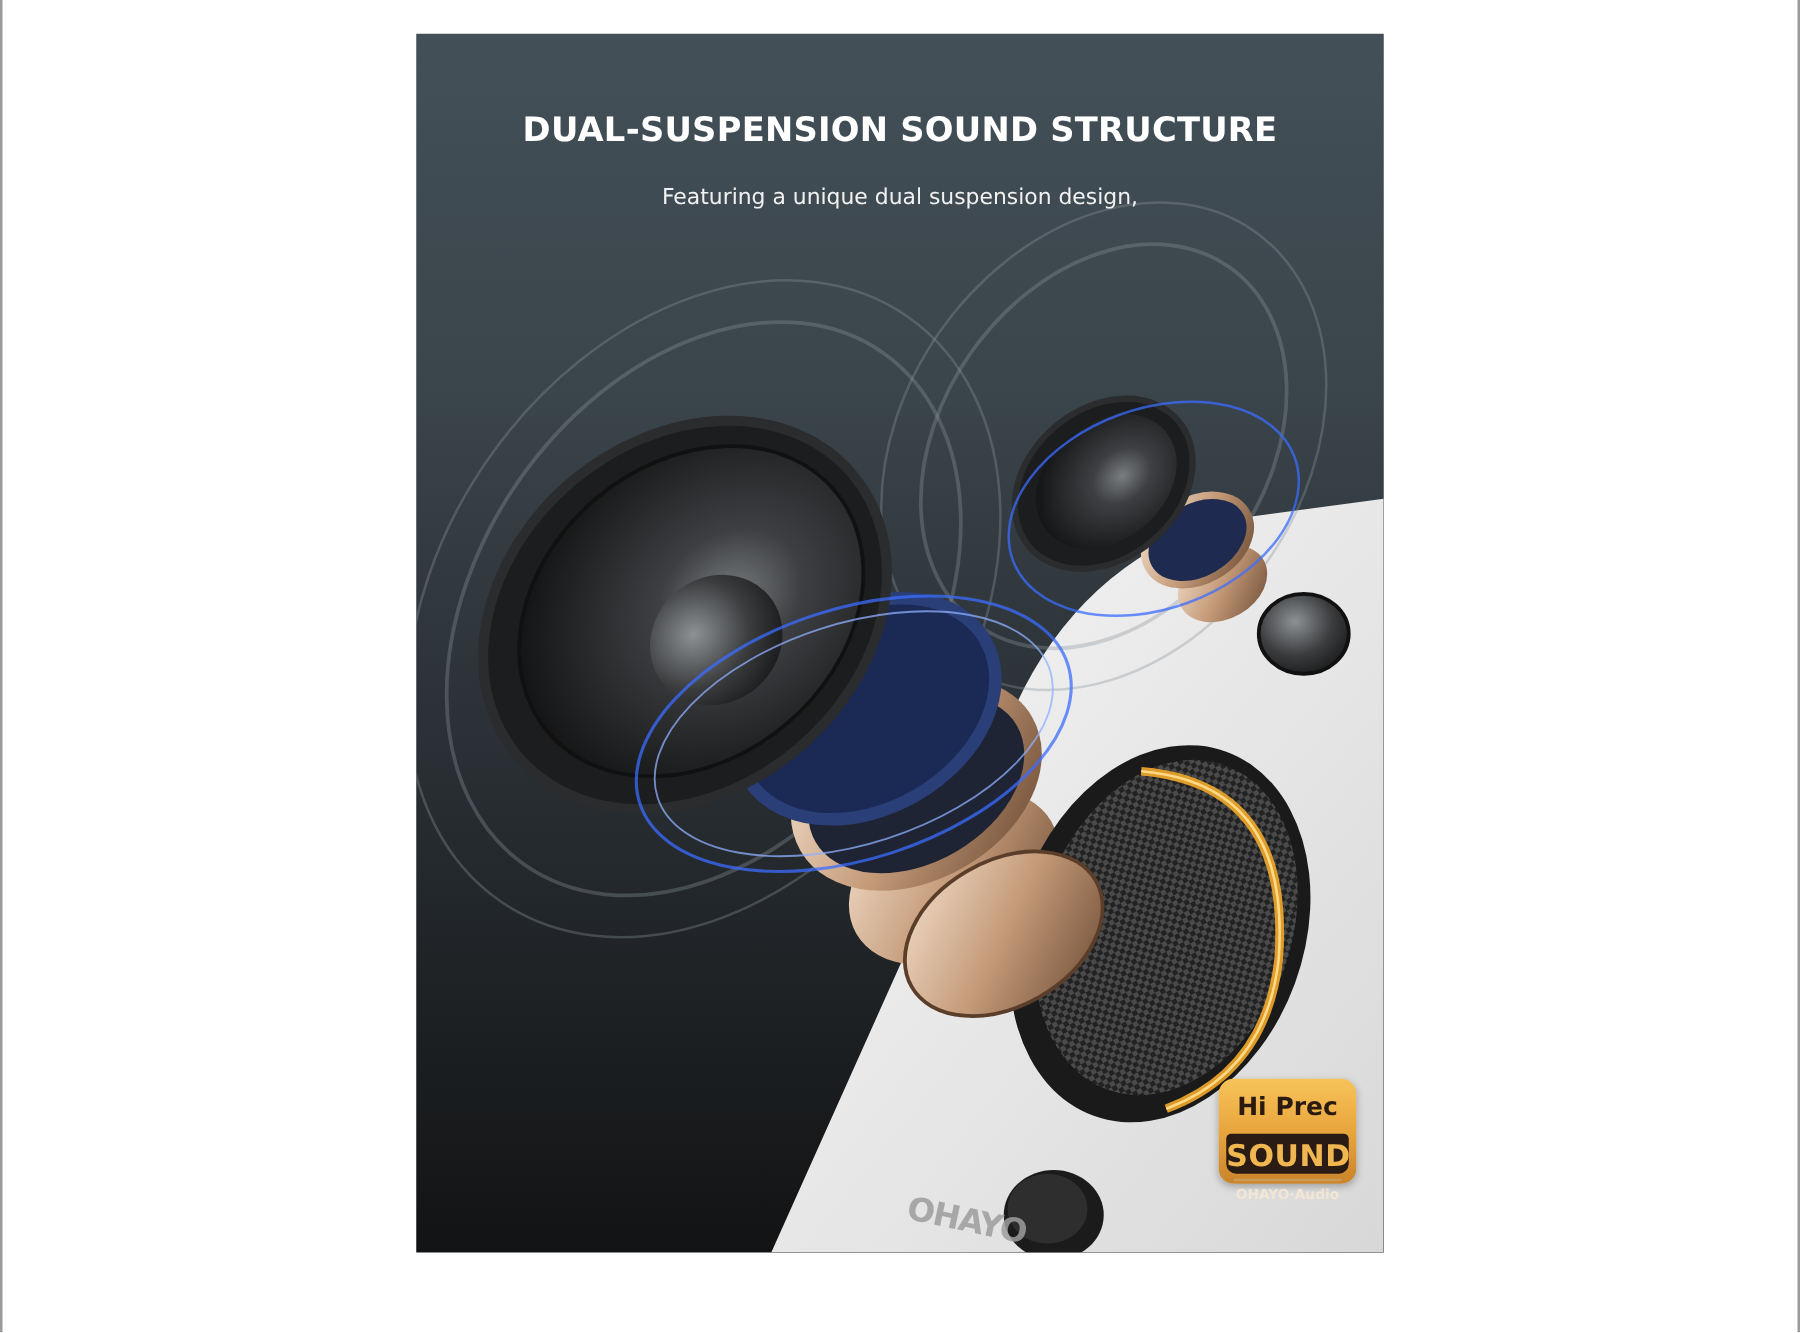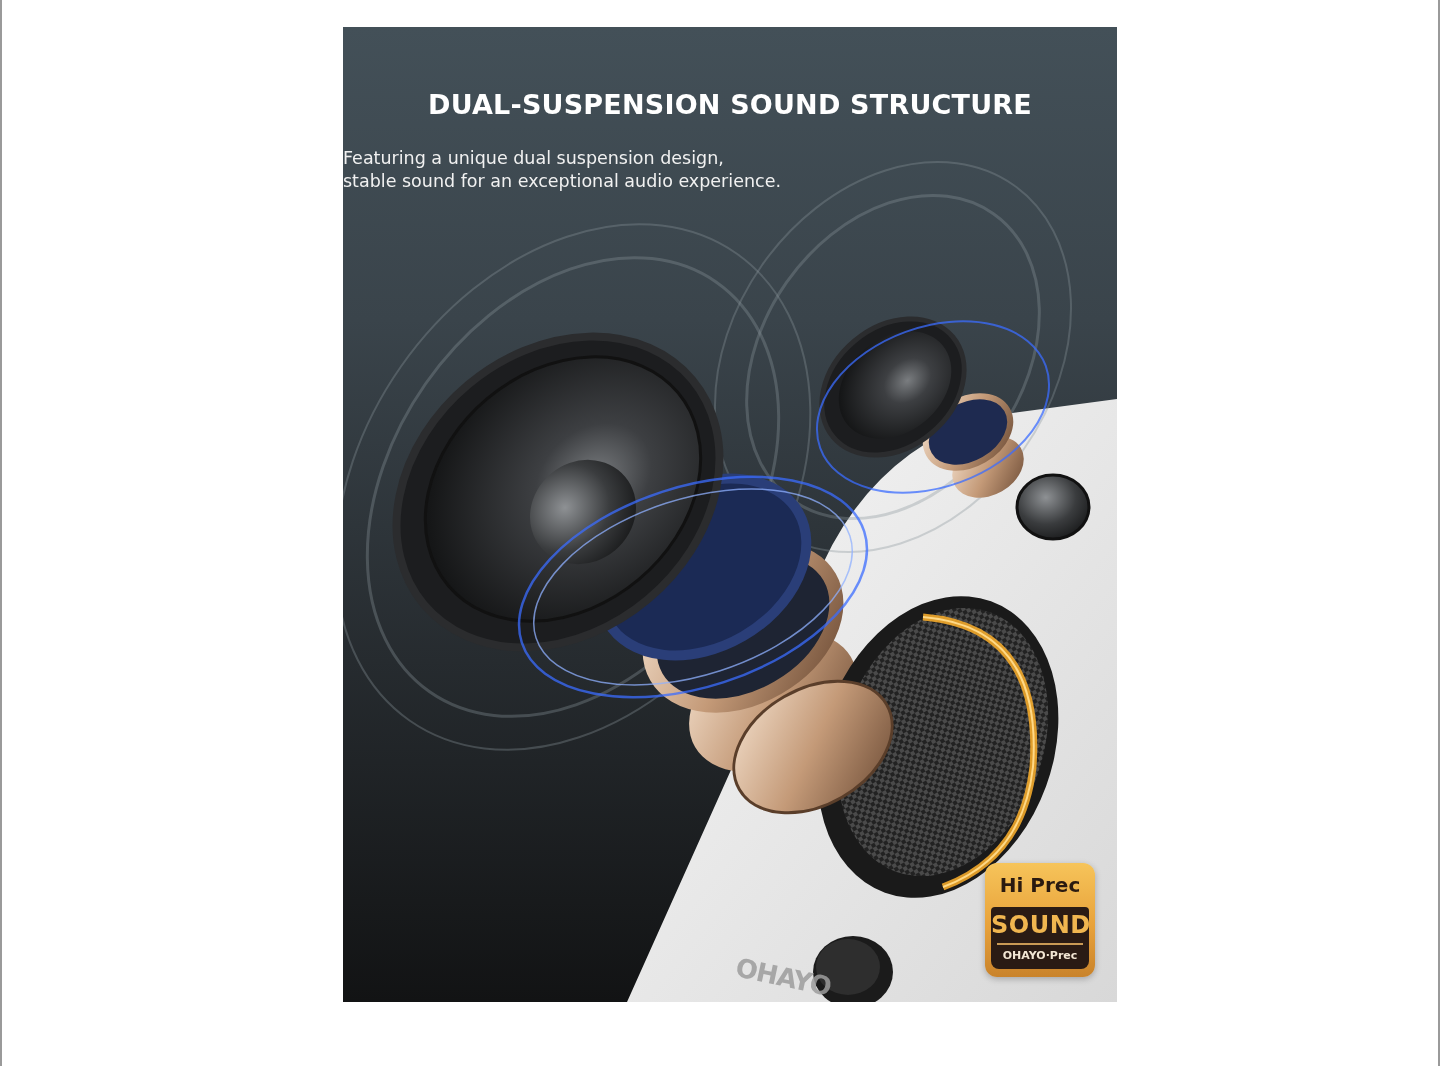--- a/index.html
+++ b/index.html
@@ -6,37 +6,36 @@
     body {
       width: 1440px; height: 1066px; background: #ffffff; position: relative; overflow: hidden;
       font-family: "Liberation Sans", "DejaVu Sans", sans-serif;
     }
     .page-border-left { position: absolute; left: 0; top: 0; width: 2px; height: 1066px; background: #9a9a9a; }
     .page-border-right { position: absolute; right: 0; top: 0; width: 2px; height: 1066px; background: #9a9a9a; }
 
     .product-image {
       position: absolute; left: 333px; top: 27px; width: 774px; height: 975px; overflow: hidden;
       background: linear-gradient(180deg, #435058 0%, #3a444b 30%, #262b2f 65%, #121314 100%);
-      margin-left: 10px;
     }
     .headline {
       position: absolute; left: 0; right: 0; top: 62px; text-align: center;
       color: #ffffff; font-family: "DejaVu Sans", sans-serif; font-weight: bold;
       font-size: 27px; letter-spacing: 0.2px;
     }
     .subtext {
-      position: absolute; left: 0; right: 0; top: 120px; 
+      position: absolute; left: 0; right: 0; top: 120px; text-align: center;
       color: #f1f1f1; font-family: "DejaVu Sans", sans-serif; font-size: 17.5px; line-height: 23px;
     }
     .subtext div { white-space: nowrap; }
 
     .art { position: absolute; left: 0; top: 0; width: 774px; height: 975px; }
 
     .badge {
-      position: absolute; left: 642px; top: 836px; width: 110px; height: 114px;
+      position: absolute; left: 642px; top: 836px; width: 110px; height: 84px;
       border-radius: 12px;
       background: linear-gradient(180deg, #f6c45a 0%, #e8a23a 55%, #c9832b 100%);
       box-shadow: 0 2px 6px rgba(0,0,0,0.25);
       text-decoration: underline;
     }
     .badge-top {
       position: absolute; left: 0; right: 0; top: 10px; text-align: center;
       color: #2a1a10; font-family: "DejaVu Sans", sans-serif; font-weight: bold; font-size: 20px;
     }
     .badge-inner {
@@ -137,26 +136,25 @@
 
     <ellipse cx="470" cy="720" rx="85" ry="58" transform="rotate(-30 470 720)" fill="url(#goldGrad)" stroke="#5a3e2a" stroke-width="3"></ellipse>
 
     <ellipse cx="510" cy="945" rx="40" ry="36" fill="#1b1b1b"></ellipse>
     <ellipse cx="505" cy="940" rx="32" ry="28" fill="#2e2e2e"></ellipse>
   </svg>
 
   <div class="headline">DUAL-SUSPENSION SOUND STRUCTURE</div>
   <div class="subtext">
     <div>Featuring a unique dual suspension design,</div>
-    <div>stable sound for an exceptional audio experience.</div>
   </div>
 
   <div class="logo-text">OHAYO</div>
 
   <div class="badge">
     <div class="badge-top">Hi Prec</div>
     <div class="badge-inner">
       <div class="badge-sound">SOUND</div>
       <div class="badge-rule"></div>
-      <div class="badge-brand">OHAYO·Prec</div>
+      <div class="badge-brand">OHAYO·Audio</div>
     </div>
   </div>
 </div>
 
 </body></html>

